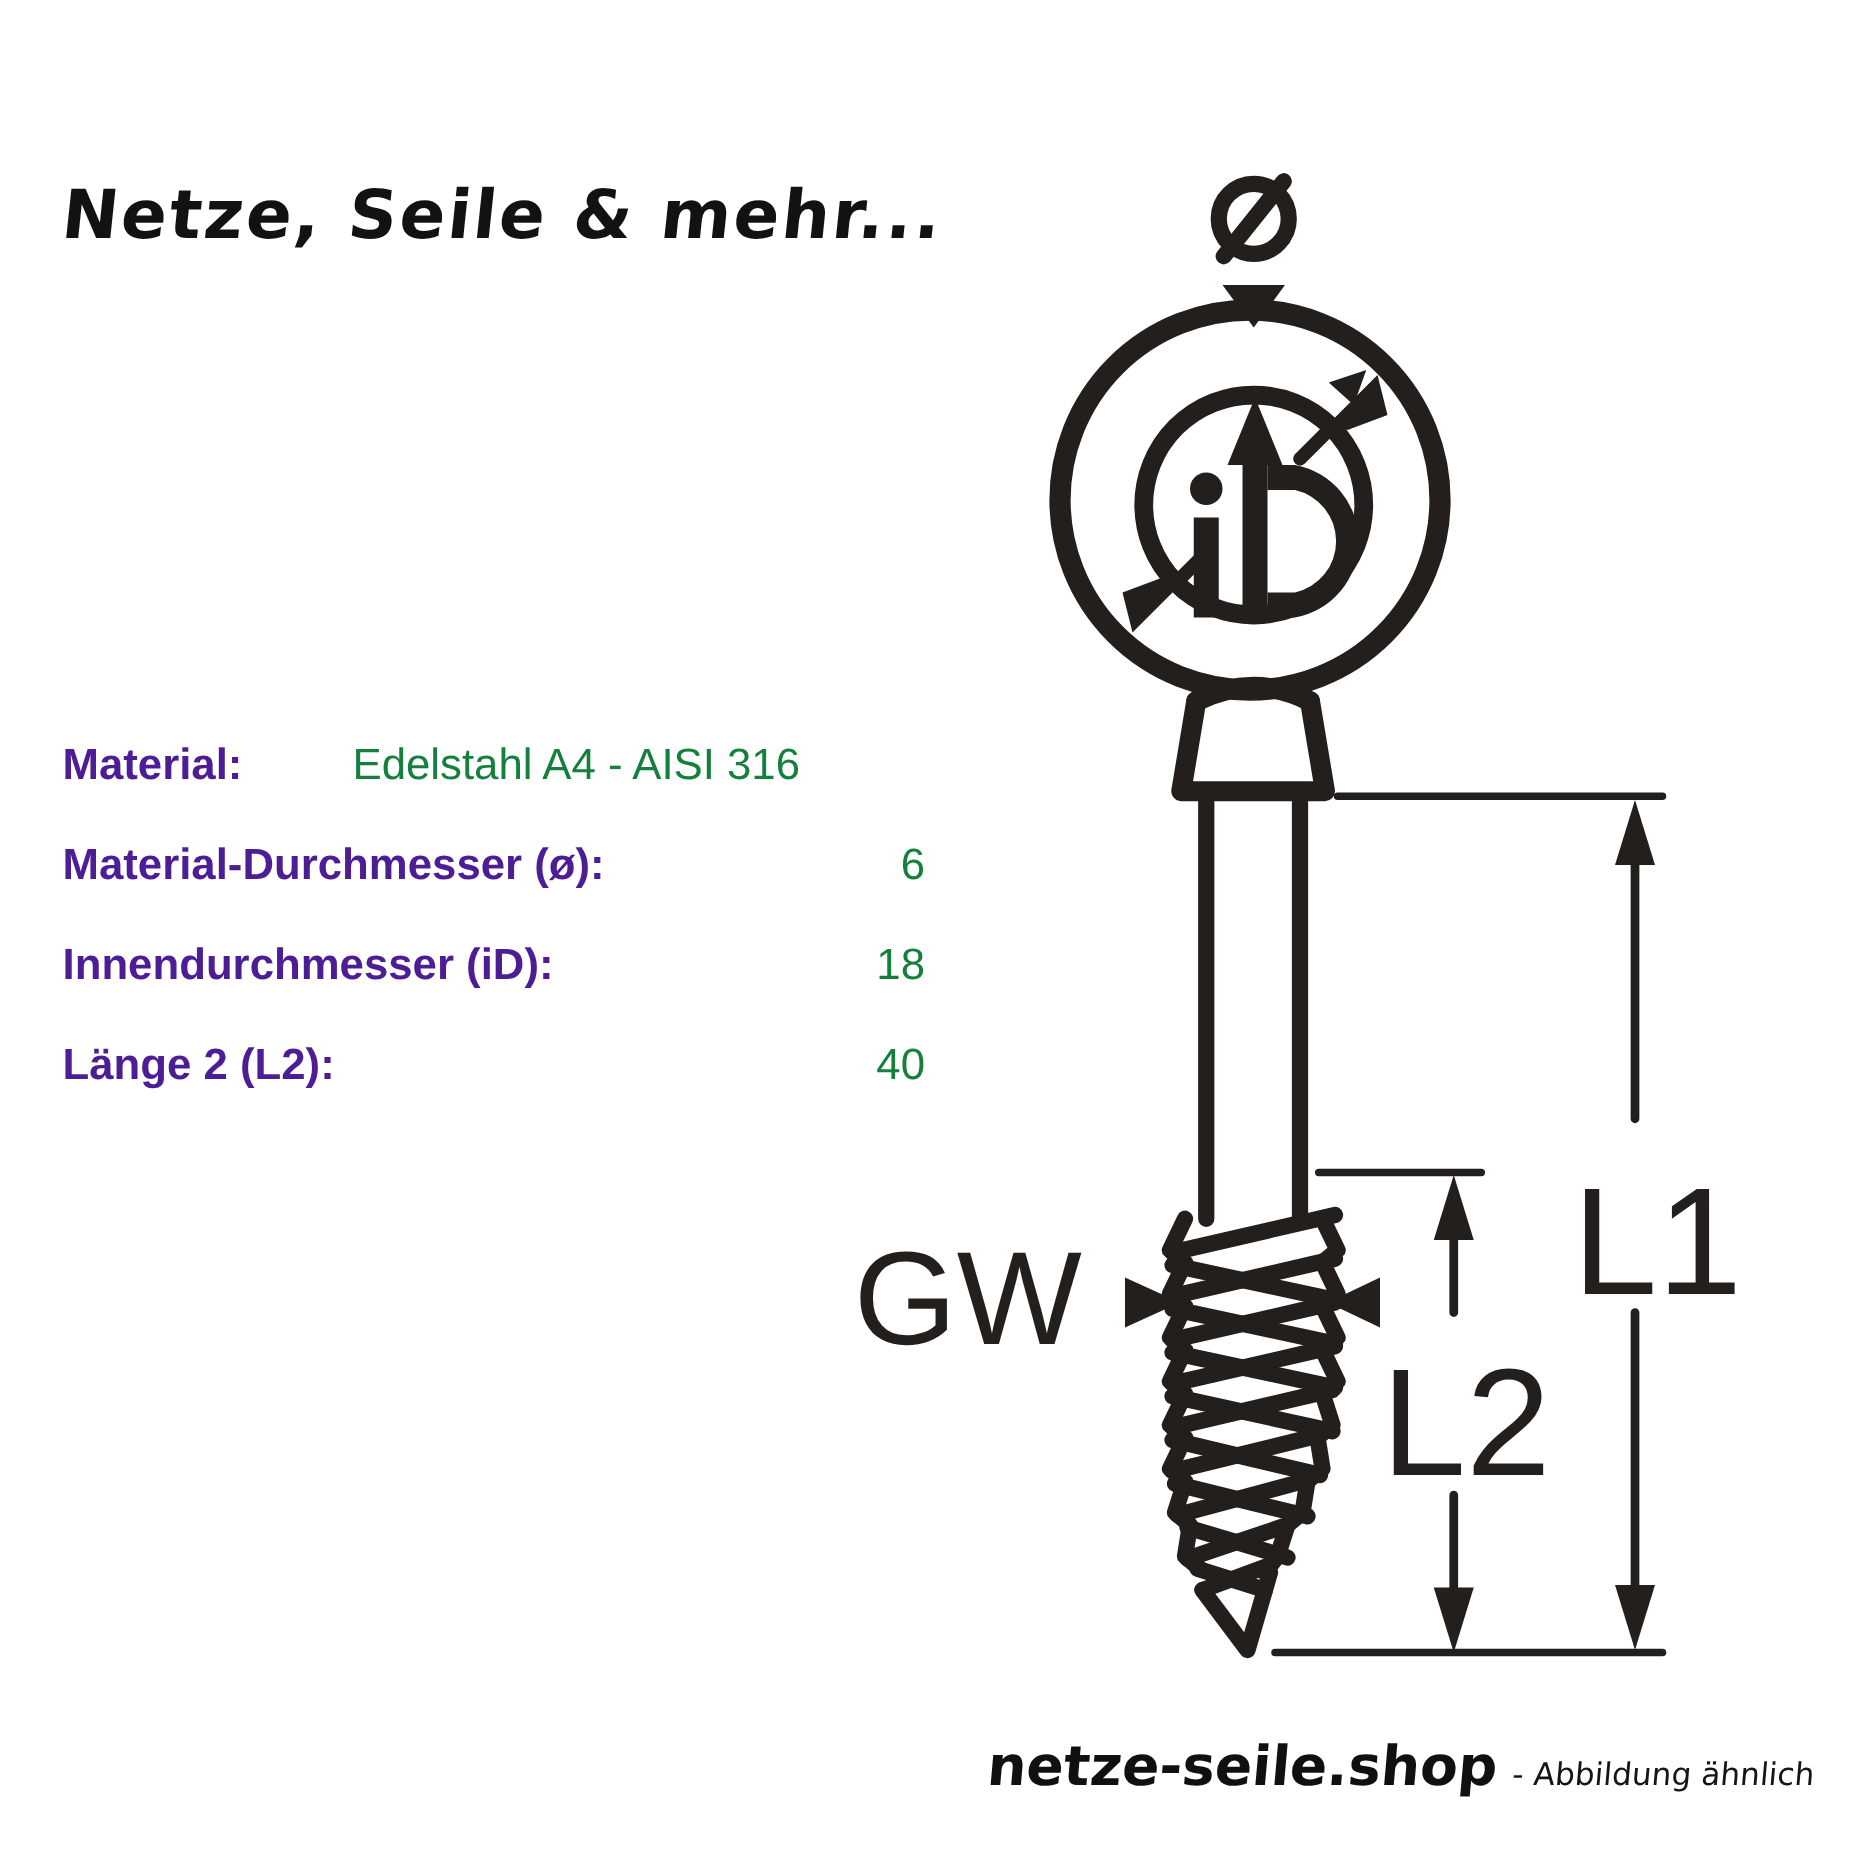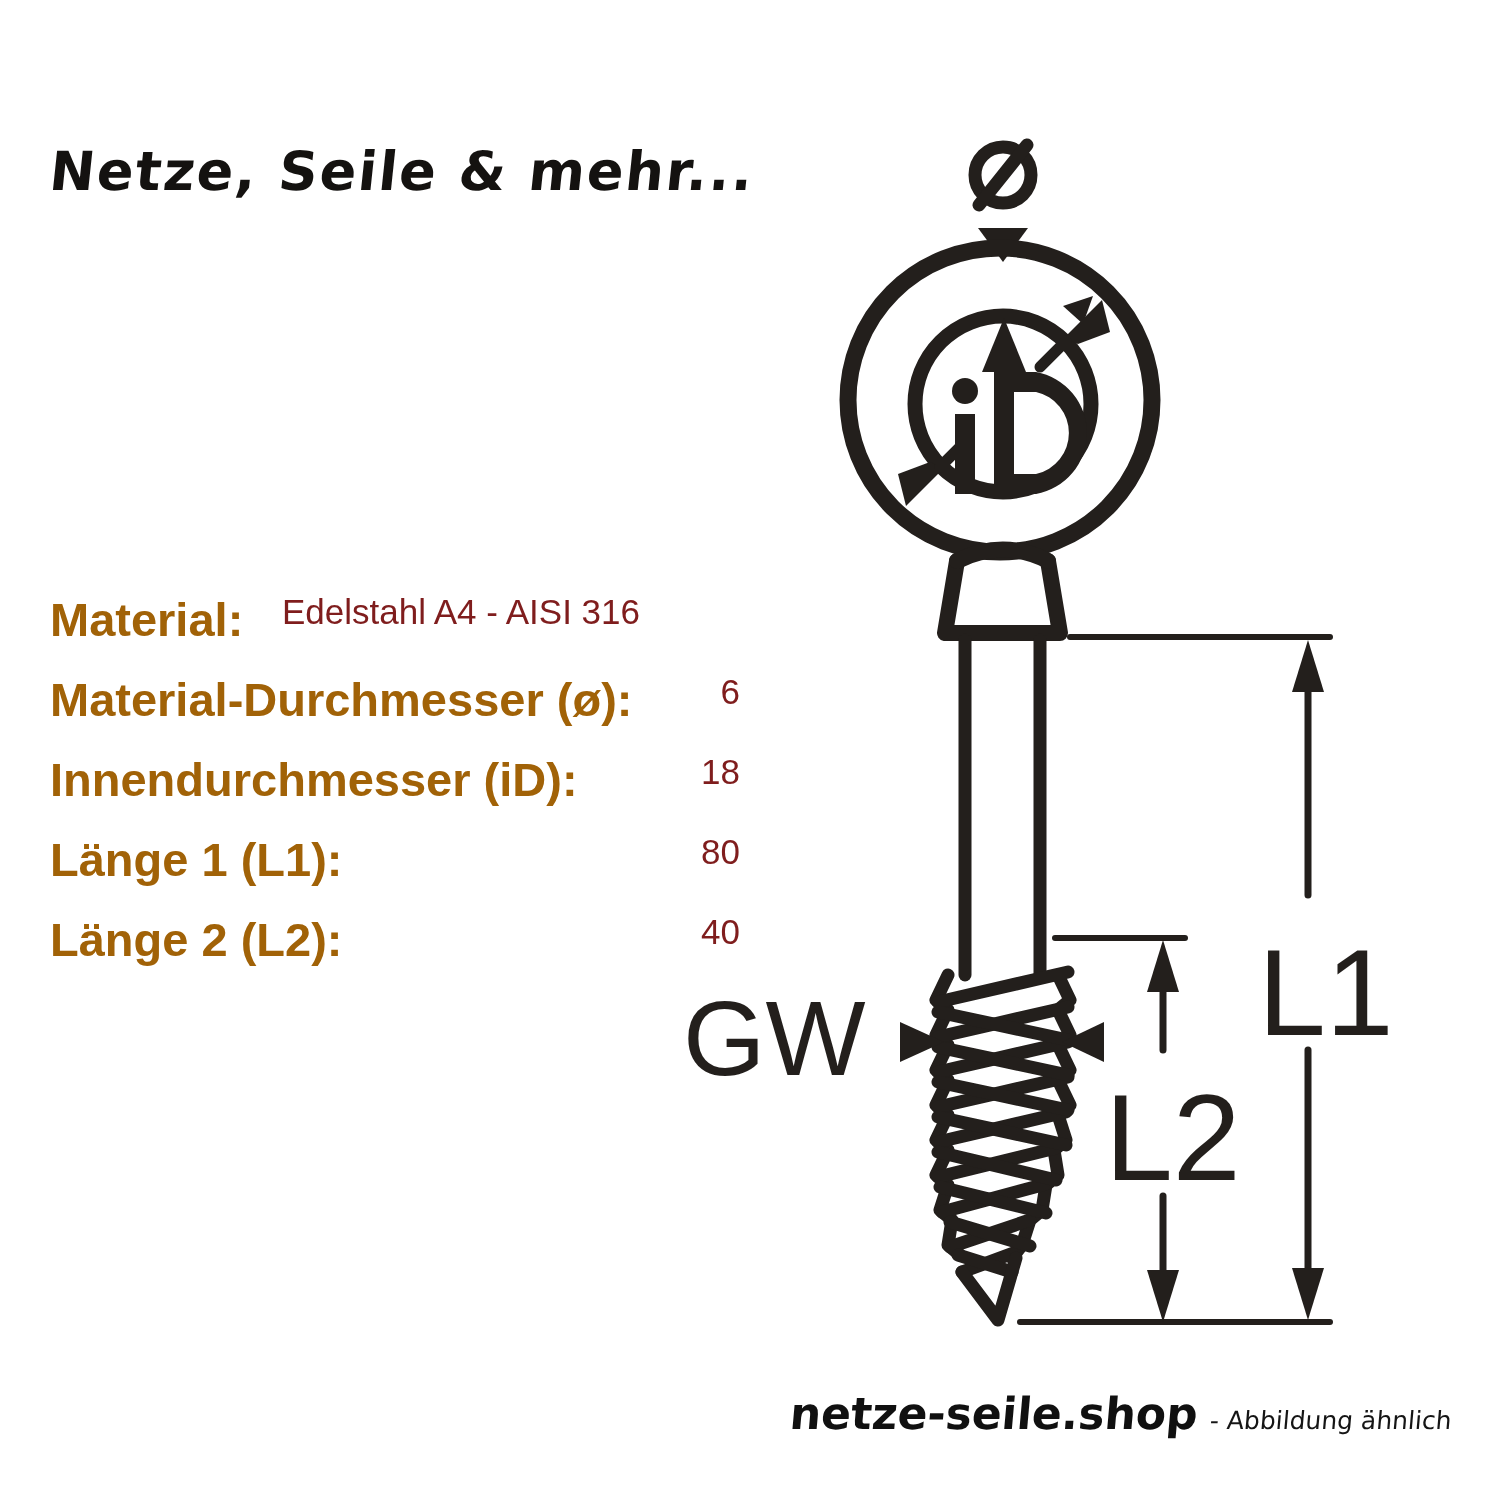--- a/index.html
+++ b/index.html
@@ -38,31 +38,31 @@
     width: 690px;
   }
   .spec-row {
     position: relative;
     height: 80px;
   }
   .spec-label {
     position: absolute;
     left: 0;
     top: 0;
-    font-size: 47px;
+    font-size: 35px;
     font-weight: 700;
-    color: #a16207;
+    color: #4c1d95;
     white-space: nowrap;
   }
   .spec-value {
     position: absolute;
     top: 0;
     font-size: 35px;
     font-weight: 400;
-    color: #7f1d1d;
+    color: #15803d;
     white-space: nowrap;
   }
   .spec-value.left-val { left: 232px; }
   .spec-value.right-val { right: 0; text-align: right; }
 
   
   #footer {
     position: absolute;
     left: 790px;
     top: 1388px;
@@ -111,24 +111,20 @@
     <div class="spec-row">
       <span class="spec-label">Material-Durchmesser (ø):</span>
       <span class="spec-value right-val">6</span>
     </div>
 
     <div class="spec-row">
       <span class="spec-label">Innendurchmesser (iD):</span>
       <span class="spec-value right-val">18</span>
     </div>
 
-    <div class="spec-row">
-      <span class="spec-label">Länge 1 (L1):</span>
-      <span class="spec-value right-val">80</span>
-    </div>
 
     <div class="spec-row">
       <span class="spec-label">Länge 2 (L2):</span>
       <span class="spec-value right-val">40</span>
     </div>
 
   </div>
 
   <svg id="drawing" width="1500" height="1500" viewBox="0 0 1500 1500">
 

